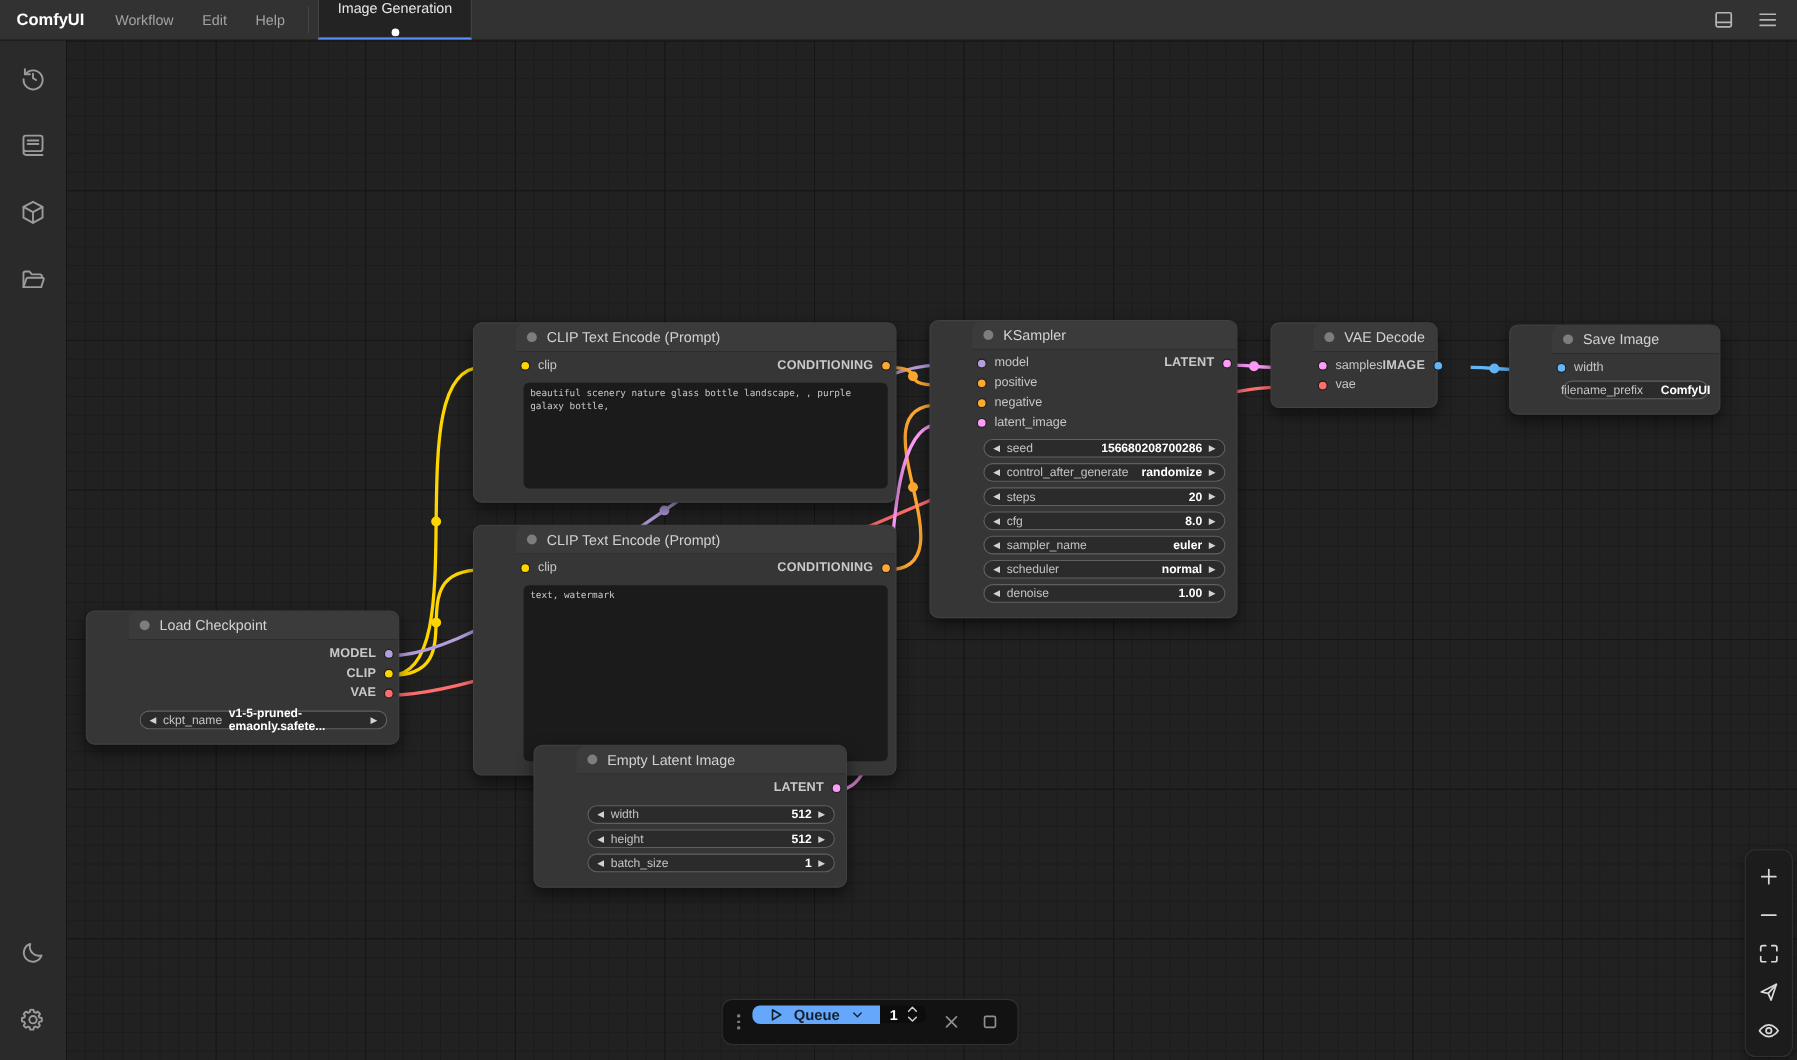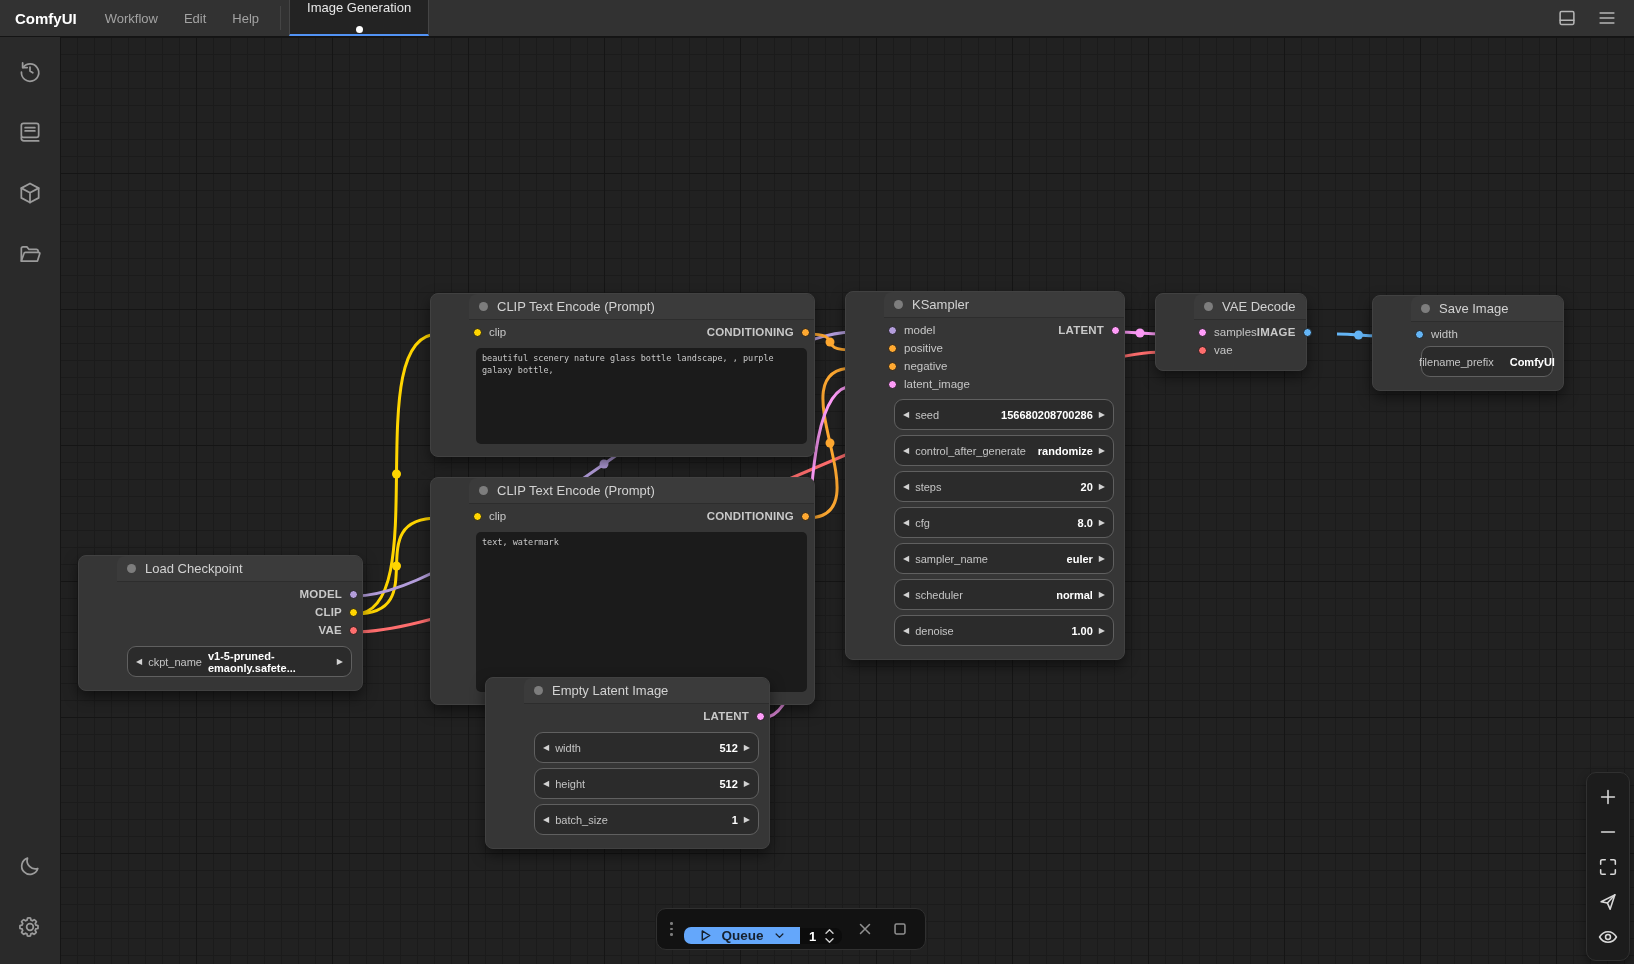--- a/index.html
+++ b/index.html
@@ -51,21 +51,21 @@
   .port-row { height:18px; display:flex; align-items:flex-start; padding:0 4px; }
   .port-row.dual { justify-content:space-between; }
   .port-row.out-only { justify-content:flex-end; }
   .port-side { display:flex; align-items:center; gap:7px; }
   .port-dot { width:9px; height:9px; border-radius:50%; border:1px solid #1d1d1d; flex:none; }
   .in-label { font-size:11.5px; color:#c6c6c6; }
   .out-label { font-size:11.5px; font-weight:600; color:#c9c9c9; letter-spacing:.2px; }
   .textarea { margin:4px 7px 4px; background:#1b1b1b; border-radius:5px; padding:5px 6px;
     font-family:"DejaVu Sans Mono", monospace; font-size:8.5px; line-height:1.4; color:#c9c9c9;
     white-space:pre-wrap; overflow:hidden; }
-  .widget { height:31px; margin:0 10px 5px; background:#2b2b2b; border:1px solid #606060;
+  .widget { height:17px; margin:0 10px 5px; background:#2b2b2b; border:1px solid #606060;
     border-radius:9px; display:flex; align-items:center; gap:6px; padding:0 8px;
     font-size:11px; color:#c4c4c4; }
   .widget .arrow { font-size:8px; color:#d2d2d2; line-height:1; }
   .widget .w-value { margin-left:auto; font-weight:700; color:#fff; }
   .widget.no-arrows { justify-content:center; gap:16px; }
   .widget.no-arrows .w-value { margin-left:0; }
 
   
   #node-load-checkpoint { left:18px; top:518px; width:285px; }
   #node-clip-positive   { left:370px; top:256px; width:385px; }
@@ -76,21 +76,21 @@
   #node-save-image      { left:1312px; top:258px; width:192px; }
   #node-clip-positive .textarea { height:96px; }
   #node-clip-negative .textarea { height:160px; }
 
   
   .queue-bar { position:absolute; left:596px; top:871px; height:42px; z-index:10;
     background:#121212; border:1px solid #303030; border-radius:10px;
     display:flex; align-items:center; gap:11px; padding:0 13px; }
   .drag-handle { display:flex; flex-direction:column; gap:3px; }
   .drag-handle i { width:2.5px; height:2.5px; border-radius:50%; background:#7c7c7c; }
-  .queue-group { display:flex; align-items:flex-end; height:30px; }
+  .queue-group { display:flex; align-items:flex-start; height:30px; }
   .queue-btn { display:flex; align-items:center; gap:8px; padding:0 13px; border:none;
     border-radius:7px 0 0 7px; font-size:13.5px; font-weight:600; color:#16212e; }
   .queue-btn svg { stroke:#16212e; fill:none; stroke-width:1.7; stroke-linecap:round; stroke-linejoin:round; }
   .batch-box { display:flex; align-items:center; background:#0c0c0c; border-radius:0 7px 7px 0; padding:0 7px; gap:5px; }
   .batch-value { color:#fff; font-weight:700; font-size:13px; min-width:12px; text-align:center; }
   .batch-steppers { display:flex; flex-direction:column; gap:2px; }
   .batch-steppers svg { stroke:#cfcfcf; fill:none; stroke-width:1.6; stroke-linecap:round; stroke-linejoin:round; }
   .qb-icon-btn { background:none; border:none; display:flex; align-items:center; justify-content:center; width:24px; height:24px; }
   .qb-icon-btn svg { stroke:#8f8f8f; fill:none; stroke-width:1.7; stroke-linecap:round; }
 

